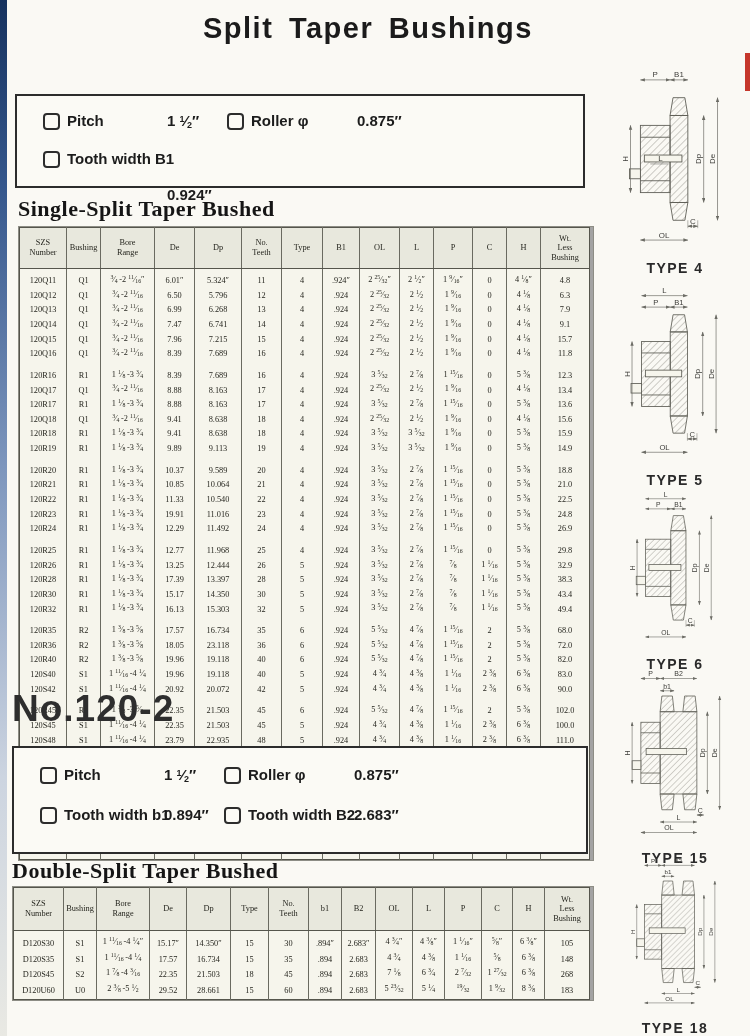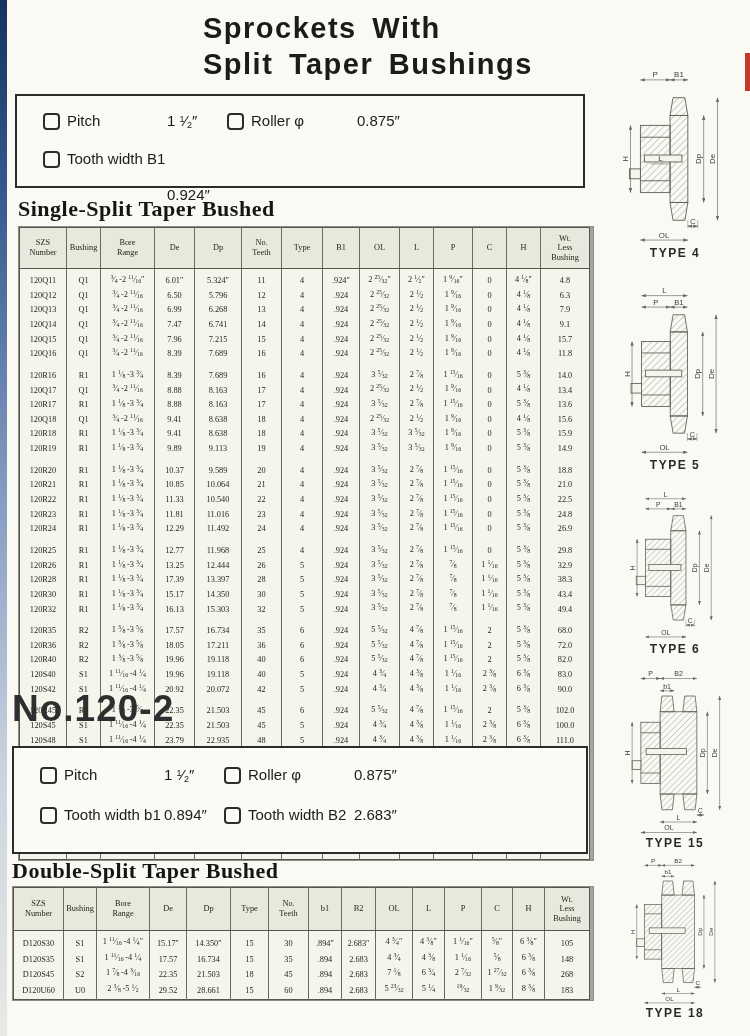--- a/index.html
+++ b/index.html
@@ -17,21 +17,21 @@
   
   #page-title{left:203px;top:10px;font-size:29px;font-weight:bold;
     letter-spacing:1.5px;line-height:1.25;color:#1b1b1b;word-spacing:6px;}
 
   
   .spec-box{border:2px solid #2c2c2c;background:#fbfaf5;}
   #spec-box-1{left:15px;top:94px;width:566px;height:90px;}
   #spec-box-2{left:12px;top:746px;width:572px;height:104px;}
   .spec-row{position:absolute;left:0;width:100%;height:22px;}
   .cb{position:absolute;width:13px;height:13px;border:2px solid #2c2c2c;border-radius:4px;top:1px;}
-  .spec-label,.spec-value{position:absolute;font-size:15px;font-weight:normal;white-space:nowrap;}
+  .spec-label,.spec-value{position:absolute;font-size:15px;font-weight:bold;white-space:nowrap;}
 
   
   .serif-head{font-family:"Liberation Serif", serif;font-weight:bold;font-size:22px;letter-spacing:0.5px;color:#151515;}
   #head-single{left:18px;top:196px;}
   #head-no120{left:12px;top:688px;font-size:37px;font-weight:bold;letter-spacing:1px;color:#2e2e2e;}
   #head-double{left:12px;top:858px;}
 
   
   .tframe{border:1px solid #8d8d85;background:#a3a3a3;padding:0;}
   #table1-wrap{left:18px;top:226px;width:574px;}
@@ -50,31 +50,30 @@
   table.dtable tbody tr:first-child td{padding-top:3px;}
   table.dtable tbody tr:last-child td{padding-bottom:3px;}
   sup{font-size:5.8px;vertical-align:0.45em;letter-spacing:0;}
   sub{font-size:5.8px;vertical-align:-0.25em;}
   .spec-value sup,.spec-value sub{font-size:9px;}
   #t1 th{height:34px;} #t2 th{height:36px;}
   #t2 td{line-height:11.5px;}
 
   
   .diagram{left:600px;width:150px;text-align:center;}
-  .diagram .cap{font-size:12px;font-weight:bold;letter-spacing:1.5px;color:#2a2a2a;margin-top:0;}
+  .diagram .cap{font-size:14px;font-weight:bold;letter-spacing:1.5px;color:#2a2a2a;margin-top:14px;}
   .diagram svg{display:block;margin:0 auto;}
 </style>
 </head>
 <body>
 
 <div id="left-strip" class="abs"></div>
 <div id="red-mark" class="abs"></div>
 
 <div id="page-title" class="abs">
-  <div>Sprockets With</div>
   <div>Split Taper Bushings</div>
 </div>
 
 <div id="spec-box-1" class="abs spec-box">
   <div class="spec-row" style="top:16px;">
     <span class="cb" style="left:26px;"></span>
     <span class="spec-label" style="left:50px;">Pitch</span>
     <span class="spec-value frac" style="left:150px;">1 <sup>1</sup>⁄<sub>2</sub>″</span>
     <span class="cb" style="left:210px;"></span>
     <span class="spec-label" style="left:234px;">Roller φ</span>
@@ -234,21 +233,21 @@
           <td>8.39</td>
           <td>7.689</td>
           <td>16</td>
           <td>4</td>
           <td>.924</td>
           <td>3 <sup>5</sup>⁄<sub>32</sub></td>
           <td>2 <sup>7</sup>⁄<sub>8</sub></td>
           <td>1 <sup>15</sup>⁄<sub>16</sub></td>
           <td>0</td>
           <td>5 <sup>3</sup>⁄<sub>8</sub></td>
-          <td>14.0</td>
+          <td>12.3</td>
         </tr>
         <tr>
           <td>120Q17</td>
           <td>Q1</td>
           <td><sup>3</sup>⁄<sub>4</sub> -2 <sup>11</sup>⁄<sub>16</sub></td>
           <td>8.88</td>
           <td>8.163</td>
           <td>17</td>
           <td>4</td>
           <td>.924</td>
@@ -368,21 +367,21 @@
           <td>2 <sup>7</sup>⁄<sub>8</sub></td>
           <td>1 <sup>15</sup>⁄<sub>16</sub></td>
           <td>0</td>
           <td>5 <sup>3</sup>⁄<sub>8</sub></td>
           <td>22.5</td>
         </tr>
         <tr>
           <td>120R23</td>
           <td>R1</td>
           <td>1 <sup>1</sup>⁄<sub>8</sub> -3 <sup>3</sup>⁄<sub>4</sub></td>
-          <td>11.81</td>
+          <td>19.91</td>
           <td>11.016</td>
           <td>23</td>
           <td>4</td>
           <td>.924</td>
           <td>3 <sup>5</sup>⁄<sub>32</sub></td>
           <td>2 <sup>7</sup>⁄<sub>8</sub></td>
           <td>1 <sup>15</sup>⁄<sub>16</sub></td>
           <td>0</td>
           <td>5 <sup>3</sup>⁄<sub>8</sub></td>
           <td>24.8</td>
@@ -497,21 +496,21 @@
           <td>1 <sup>15</sup>⁄<sub>16</sub></td>
           <td>2</td>
           <td>5 <sup>3</sup>⁄<sub>8</sub></td>
           <td>68.0</td>
         </tr>
         <tr>
           <td>120R36</td>
           <td>R2</td>
           <td>1 <sup>3</sup>⁄<sub>8</sub> -3 <sup>5</sup>⁄<sub>8</sub></td>
           <td>18.05</td>
-          <td>17.211</td>
+          <td>23.118</td>
           <td>36</td>
           <td>6</td>
           <td>.924</td>
           <td>5 <sup>5</sup>⁄<sub>32</sub></td>
           <td>4 <sup>7</sup>⁄<sub>8</sub></td>
           <td>1 <sup>15</sup>⁄<sub>16</sub></td>
           <td>2</td>
           <td>5 <sup>3</sup>⁄<sub>8</sub></td>
           <td>72.0</td>
         </tr>

